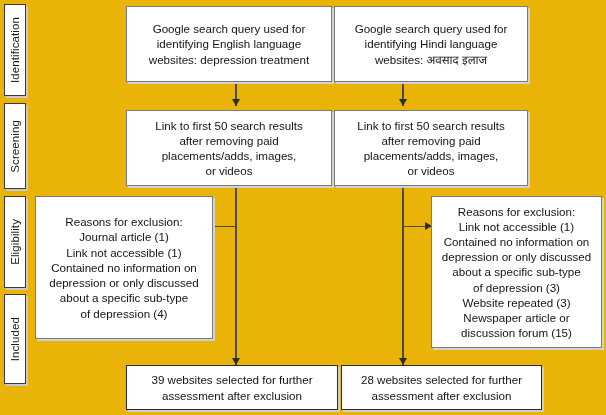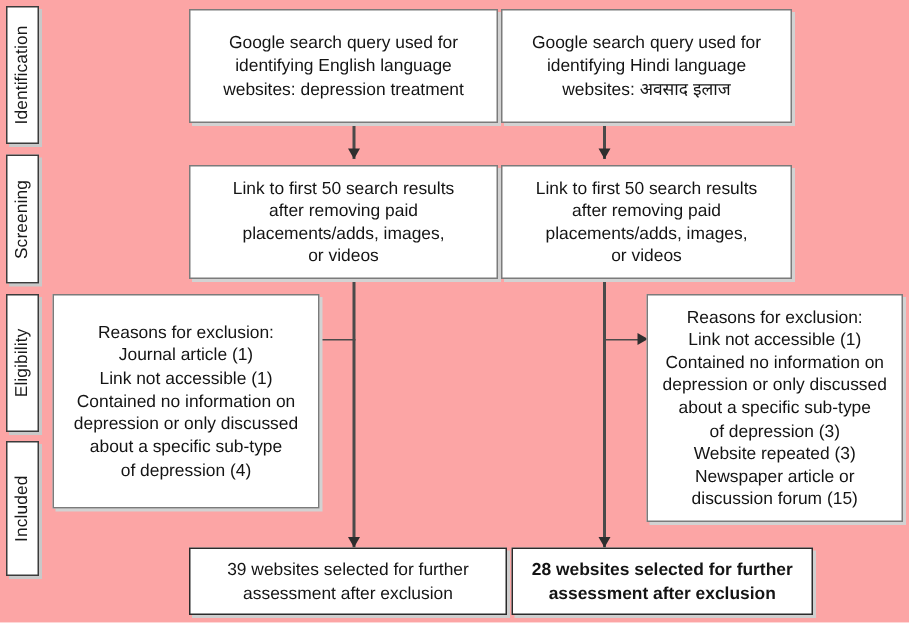--- a/index.html
+++ b/index.html
@@ -8,21 +8,21 @@
     background: #ffffff;
   }
   body {
     font-family: "Liberation Sans", "DejaVu Sans", sans-serif;
     color: #1a1a1a;
   }
   #canvas {
     position: relative;
     width: 606px;
     height: 415px;
-    background: #fca5a5;
+    background: #eab308;
     overflow: hidden;
   }
 
   
   .stage {
     position: absolute;
     box-sizing: border-box;
     border: 1.2px solid #3b3b3b;
     background: #ffffff;
     box-shadow: 2px 2px 0 0 #c9c9c9;
@@ -185,18 +185,18 @@
 Link not accessible (1)
 Contained no information on
 depression or only discussed
 about a specific sub-type
 of depression (3)
 Website repeated (3)
 Newspaper article or
 discussion forum (15)</span>
   </div>
 
-  <div class="fbox dark" style="left:341px; top:365px; width:201px; height:45px;font-weight:bold;">
+  <div class="fbox dark" style="left:341px; top:365px; width:201px; height:45px;">
     <span class="txt">28 websites selected for further
 assessment after exclusion</span>
   </div>
 
 </div>
 
 </body></html>

